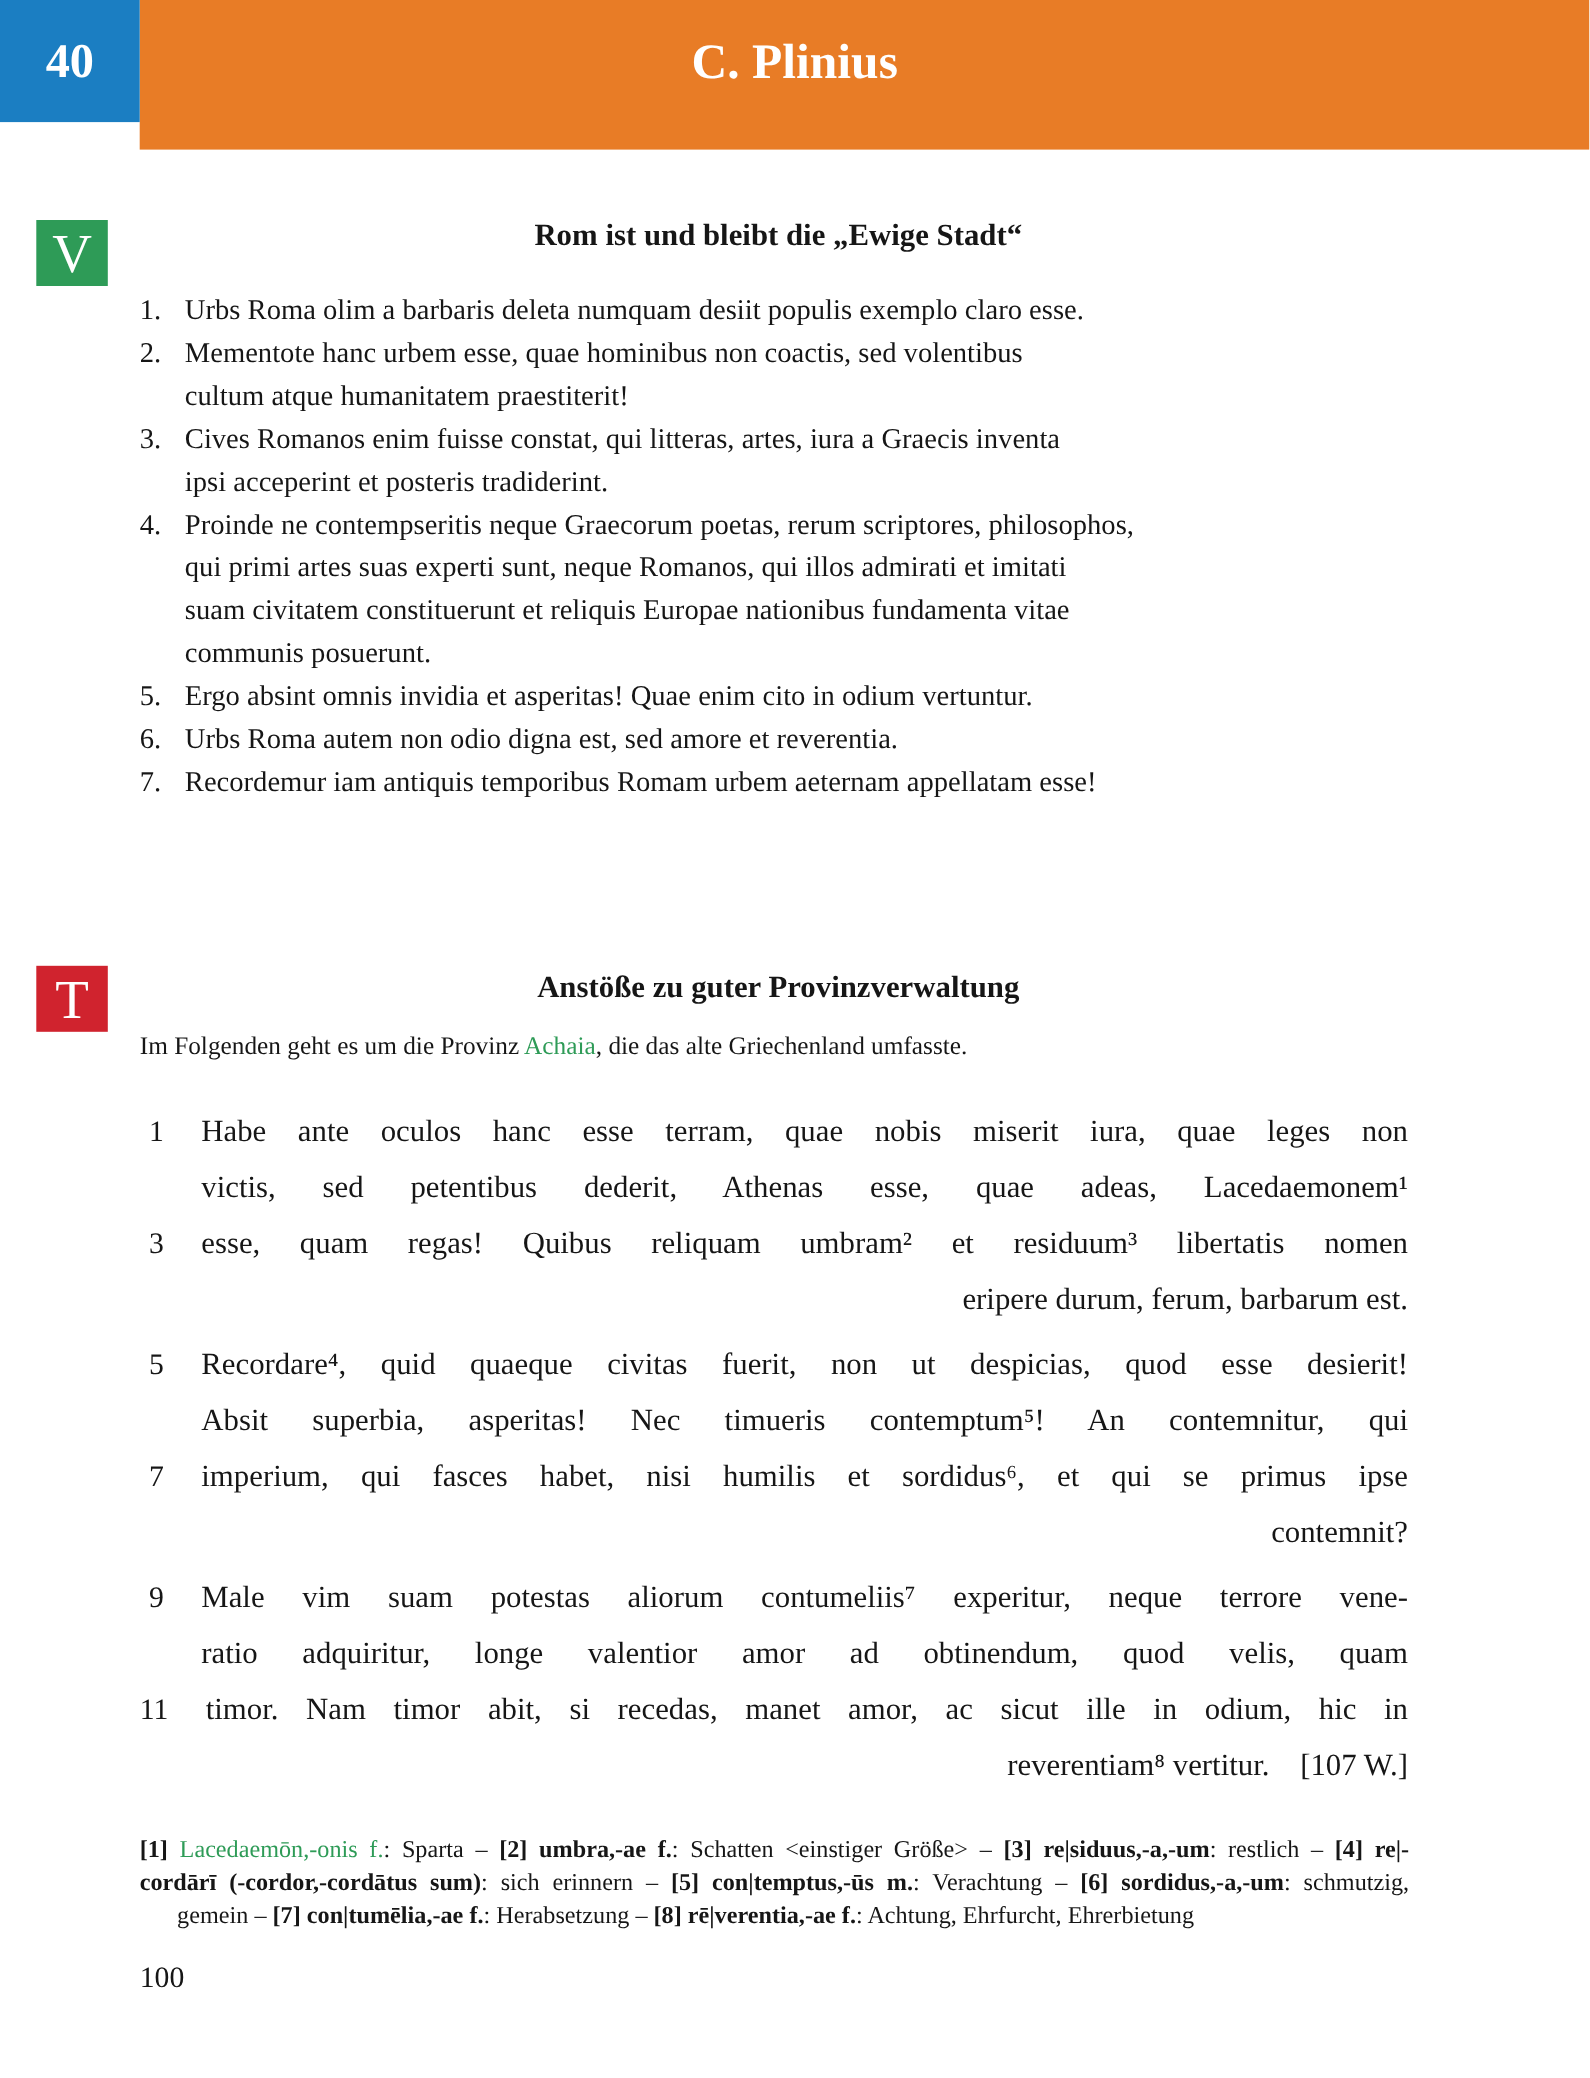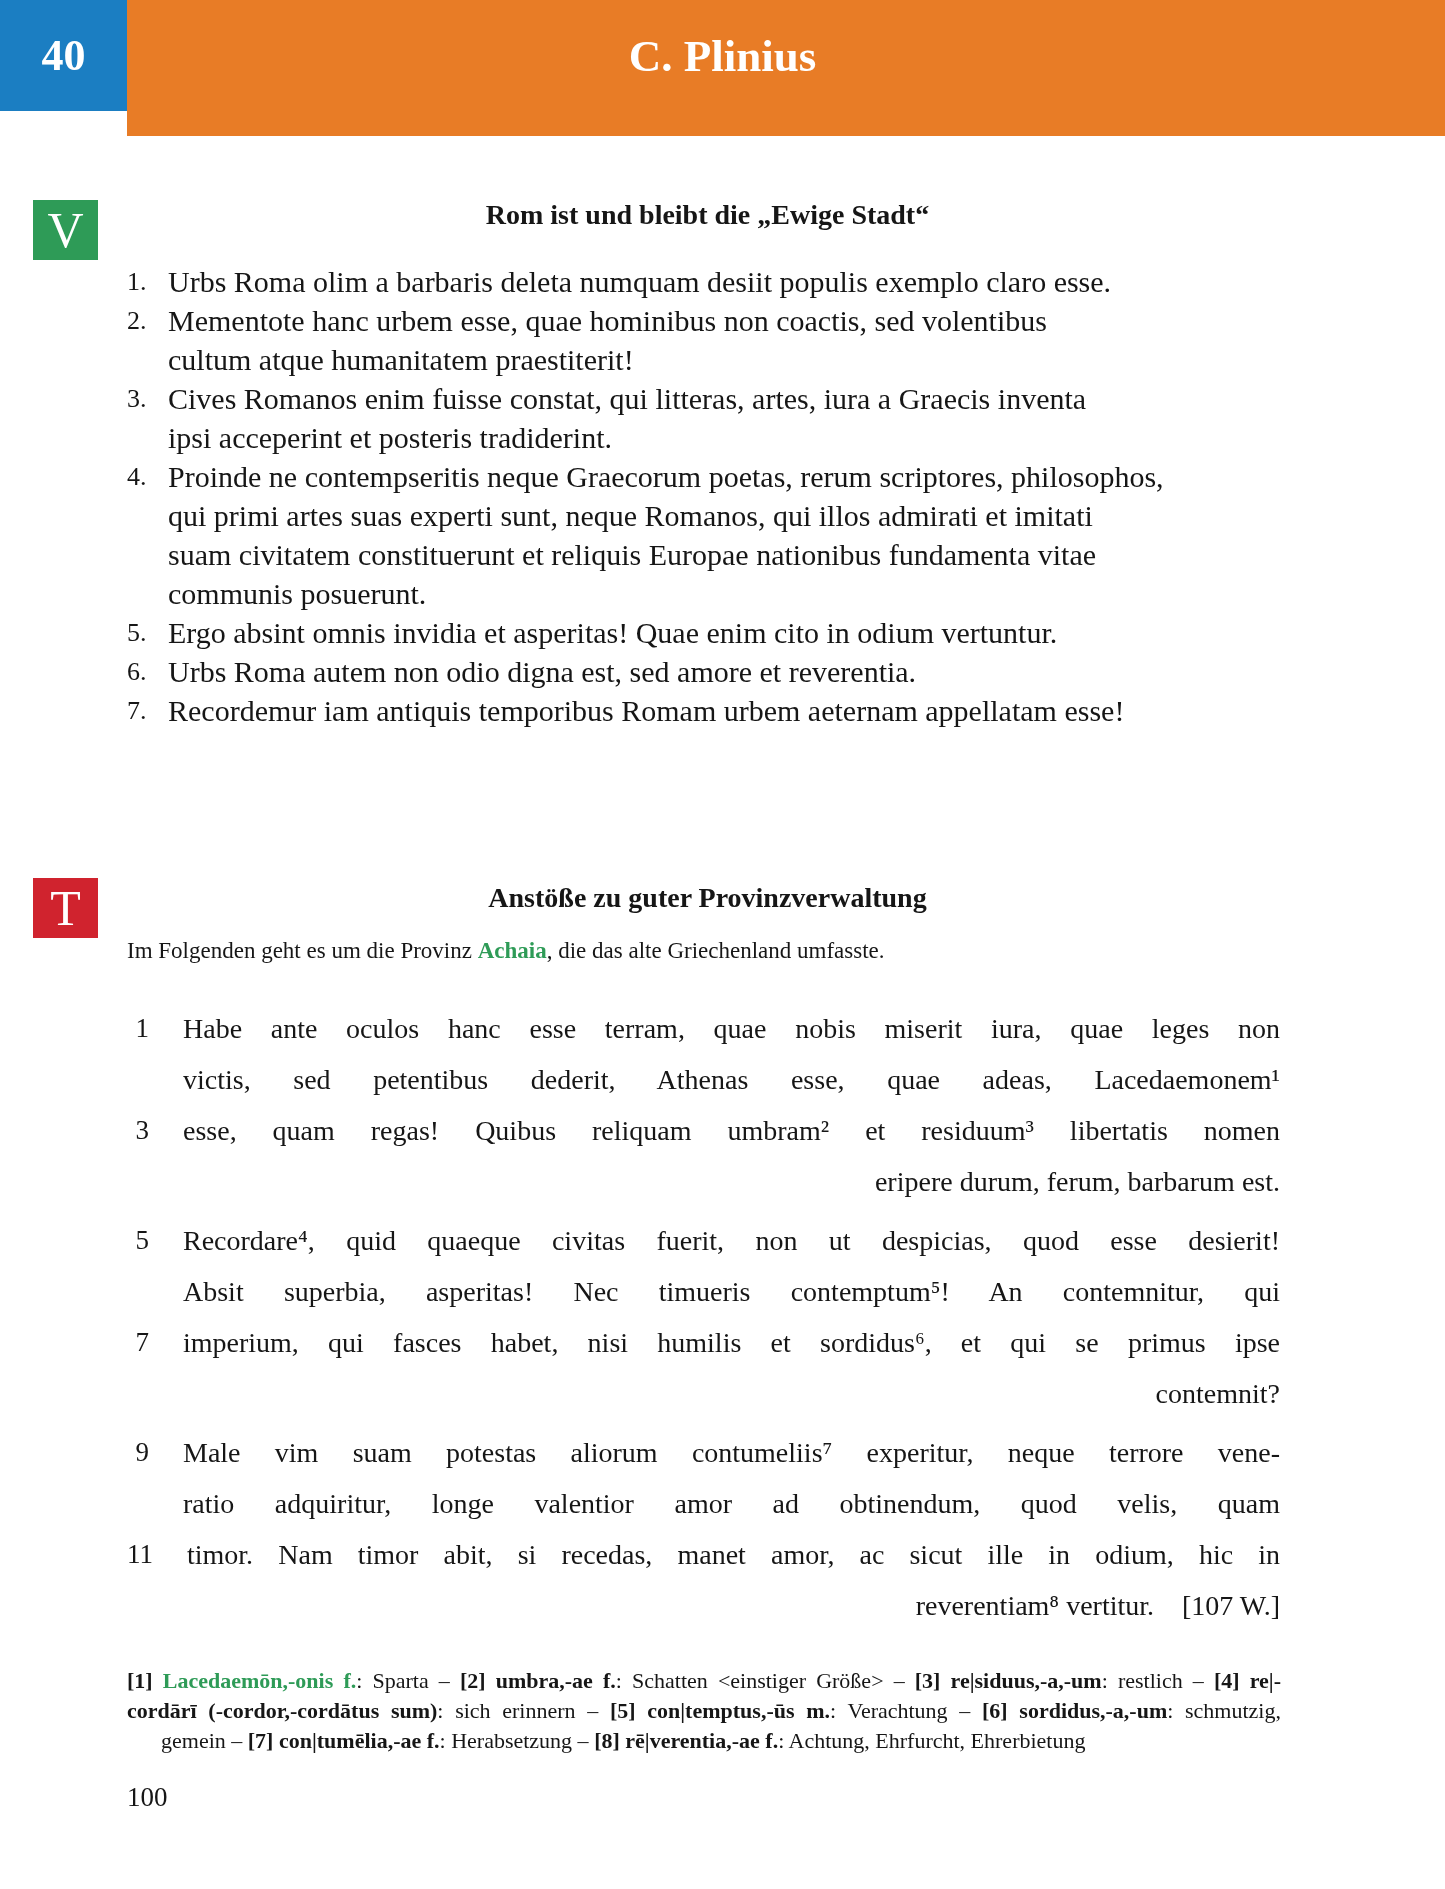--- a/index.html
+++ b/index.html
@@ -26,42 +26,42 @@
   
   .heading{position:absolute;left:127px;width:1153px;margin:4px;text-align:center;
            font-size:28px;font-weight:700;line-height:34px;}
   .heading-v{top:194px;}
   .heading-t{top:877px;}
 
   
   .v-list{position:absolute;left:127px;top:262px;width:1163px;}
   .v-item{display:flex;align-items:flex-start;}
   .v-num{flex:0 0 41px;font-size:26px;line-height:39px;}
-  .v-text{font-size:30px;line-height:39px;white-space:pre-line;}
+  .v-text{font-size:26px;line-height:39px;white-space:pre-line;}
 
   
   .intro{position:absolute;left:127px;top:936px;width:1153px;margin:0;
          font-size:23px;line-height:30px;}
 
   
   .main-text{position:absolute;left:127px;top:1003px;width:1153px;}
   .para{margin:0 0 8px 0;}
   .para:last-child{margin-bottom:0;}
   .m-row{display:flex;}
   .m-num{flex:0 0 22px;text-align:right;font-size:27px;line-height:51px;}
   .m-text{margin-left:34px;width:1097px;font-size:28px;line-height:51px;text-align:right;}
   .m-text.just{text-align:justify;text-align-last:justify;}
 
   
   .footnotes{position:absolute;left:127px;top:1666px;width:1154px;}
   .fn-line{font-size:22px;line-height:30px;text-align:justify;text-align-last:justify;}
   .fn-line.last{text-align:left;text-align-last:auto;margin-left:34px;}
 
   .seg-b{font-weight:700;}
-  .seg-gb{font-weight:700;color:var(--green);}
+  .seg-gb{font-weight:400;color:var(--green);}
 
   
   .page-number{position:absolute;left:127px;top:1782px;font-size:27px;font-family:Liberation Serif, serif;}
 </style>
 </head>
 <body>
 
 <div class="page">
 
   <header class="header">

